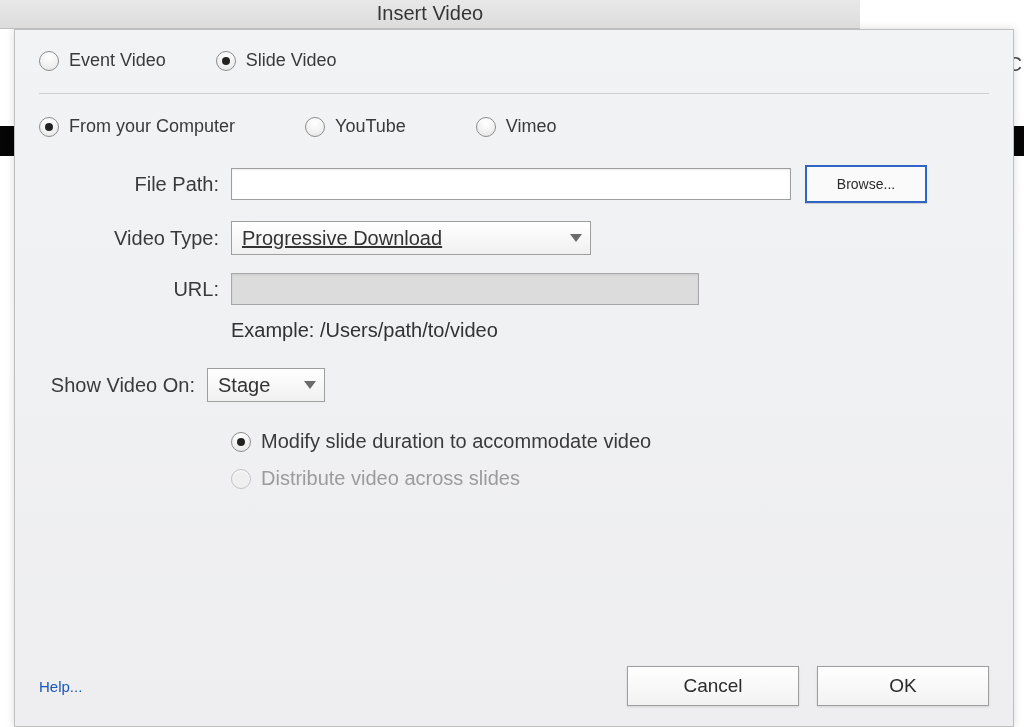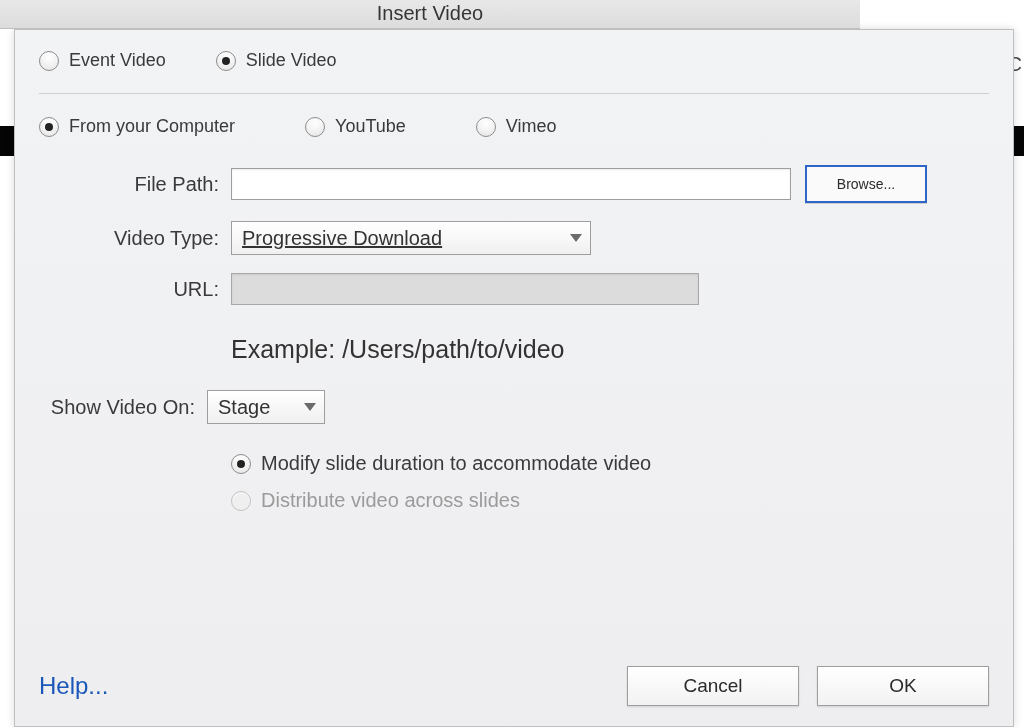--- a/index.html
+++ b/index.html
@@ -188,22 +188,22 @@
     border-left: 6px solid transparent;
     border-right: 6px solid transparent;
     border-top: 8px solid #6b6b6b;
   }
 
   .video-type-select { width: 360px; text-decoration: underline; }
   .show-on-select { width: 118px; }
 
   .example-text {
     margin-left: 192px;
-    margin-top: 30px;
-    font-size: 25px;
+    margin-top: 14px;
+    font-size: 20px;
     color: #323232;
   }
 
   .duration-block {
     margin-left: 192px;
     margin-top: 28px;
   }
   .duration-block .radio-option {
     margin-bottom: 14px;
     font-size: 20px;
@@ -213,21 +213,21 @@
     position: absolute;
     left: 0;
     right: 0;
     bottom: 20px;
     display: flex;
     align-items: center;
     padding: 0 24px;
   }
   .help-link {
     color: #1b57b8;
-    font-size: 24px;
+    font-size: 15px;
     cursor: pointer;
   }
   .spacer { flex: 1; }
   .dlg-btn {
     width: 172px;
     height: 40px;
     border: 1px solid #9e9e9e;
     background: linear-gradient(#ffffff, #f2f2f2);
     font-size: 19px;
     color: #2b2b2b;

